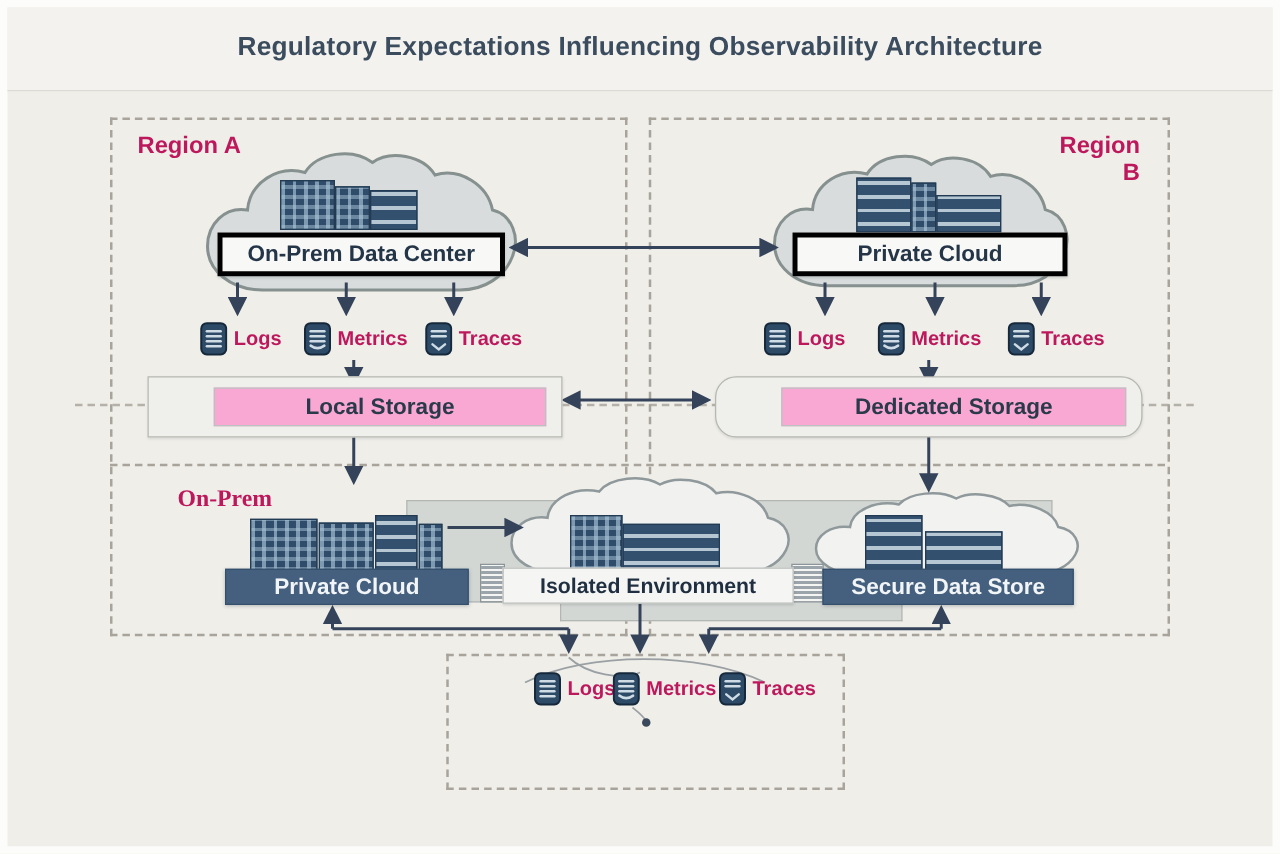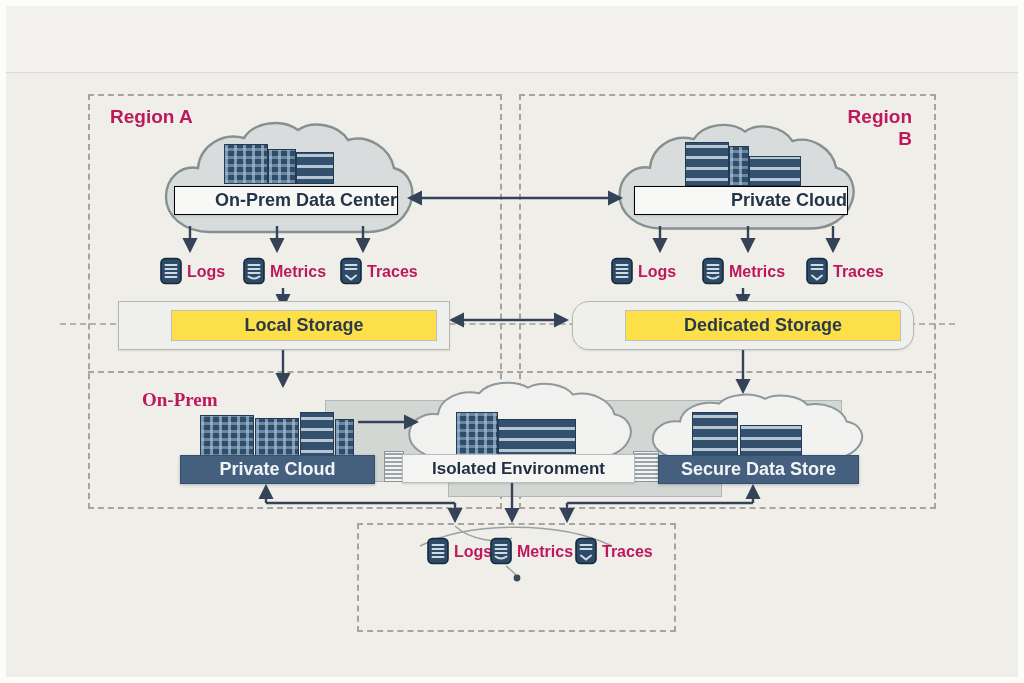--- a/index.html
+++ b/index.html
@@ -16,30 +16,30 @@
          color:#3b4c5e;letter-spacing:.2px;}
   
   .dashedbox{border:2px dashed #a8a49b;}
   .region-a-box{left:88px;top:94px;width:410px;height:411px;}
   .region-b-box{left:519px;top:94px;width:413px;height:411px;}
   .midline{left:60px;top:323px;width:895px;height:0;border-top:2px dashed #b5b1a8;}
   .onprem-line{left:88px;top:371px;width:844px;height:0;border-top:2px dashed #a8a49b;}
   .bottom-box{left:357px;top:523px;width:315px;height:105px;border:2px dashed #a8a49b;}
   .region-label{font-size:19px;font-weight:bold;color:#be185d;}
   
-  .cloudbar{background:#f8f8f6;border:1px solid #000000;box-shadow:0 1px 2px rgba(60,70,80,.18);
-            display:flex;align-items:center;justify-content:flex-end;
+  .cloudbar{background:#f8f8f6;border:4px solid #000000;box-shadow:0 1px 2px rgba(60,70,80,.18);
+            display:flex;align-items:center;justify-content:center;
             font-size:18px;font-weight:bold;color:#243548;}
   .lightbar{background:#f5f5f3;border:1px solid #b9bcb9;display:flex;align-items:center;justify-content:center;
             font-size:17px;font-weight:bold;color:#1f2f41;box-shadow:0 1px 2px rgba(60,70,80,.2);}
   .navybar{background:#45607e;border:1px solid #34506d;display:flex;align-items:center;justify-content:center;
            font-size:18px;font-weight:bold;color:#f2f5f7;box-shadow:0 1px 3px rgba(40,50,60,.3);}
   
   .storage-outer{background:#eff0ec;border:1px solid #b7b7b1;box-shadow:0 1px 2px rgba(80,85,90,.15);}
-  .storage-inner{position:absolute;left:12px;right:12px;top:8px;bottom:8px;background:#fde047;
+  .storage-inner{position:absolute;left:12px;right:12px;top:8px;bottom:8px;background:#f9a8d4;
                  border:1px solid #bcc1bf;display:flex;align-items:center;justify-content:center;
                  font-size:18px;font-weight:bold;color:#2b3a4a;margin-left:40px;}
   
   .tele{display:flex;align-items:center;gap:5px;}
   .tele-label{font-size:16px;font-weight:bold;color:#be185d;line-height:27px;}
   
   .bldg{background:
       repeating-linear-gradient(90deg, rgba(168,195,215,.65) 0 3px, transparent 3px 9px),
       repeating-linear-gradient(0deg, rgba(168,195,215,.5) 0 3px, transparent 3px 8px),
       #2f4c6a;
@@ -50,20 +50,21 @@
       border:1px solid #223a52;}
   .graypanel{background:#d3d7d4;border:1px solid #b3b7b4;}
   .stripes{background:repeating-linear-gradient(0deg,#f5f6f4 0 2px,#9ba4aa 2px 4px);border:1px solid #8b9499;}
 </style>
 </head>
 <body>
 
 <div id="canvas">
 
   <div class="abs band-top"></div>
+  <div class="abs title">Regulatory Expectations Influencing Observability Architecture</div>
 
   <div class="abs midline"></div>
   <div class="abs dashedbox region-a-box"></div>
   <div class="abs dashedbox region-b-box"></div>
   <div class="abs onprem-line"></div>
   <div class="abs bottom-box"></div>
 
   <div class="abs graypanel" style="left:325px;top:400px;width:515px;height:80px;"></div>
   <div class="abs" style="left:448px;top:480px;width:272px;height:16px;background:#d3d7d4;border:1px solid #b3b7b4;border-top:none;"></div>
 

